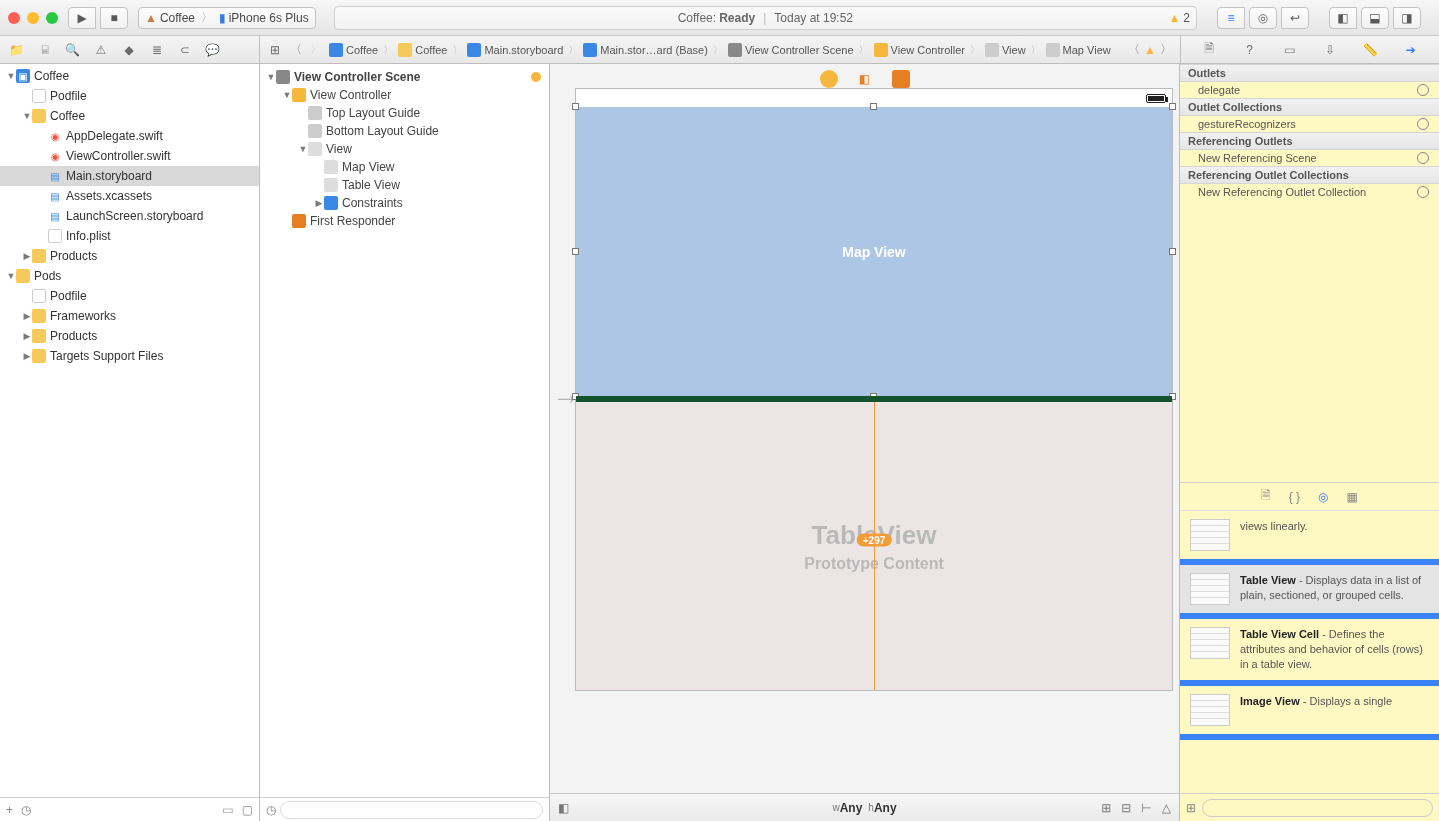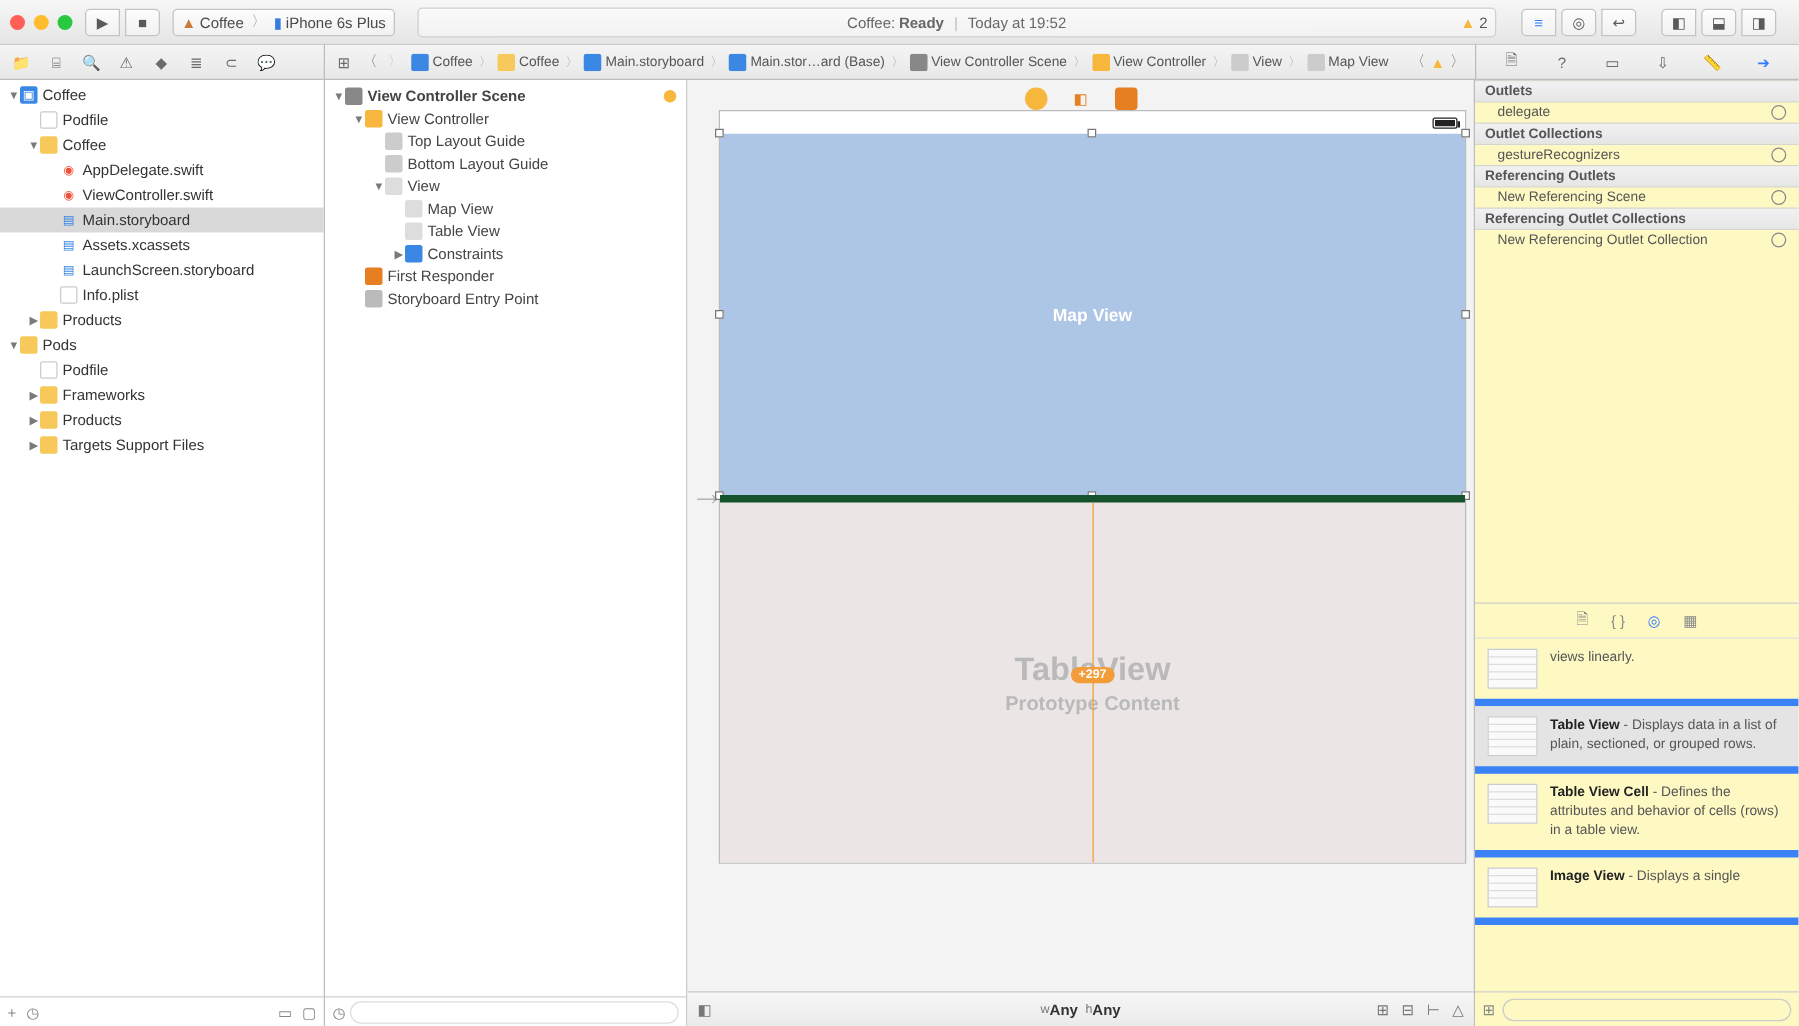--- a/index.html
+++ b/index.html
@@ -338,25 +338,20 @@
         <div class="ol-row" style="padding-left: 54px;">
           <span class="disclosure">▶</span>
           <span class="ol-ico" style="background: rgb(59, 136, 228);"></span>
           <span>Constraints</span>
         </div>
         <div class="ol-row" style="padding-left: 22px;">
           <span class="disclosure"></span>
           <span class="ol-ico" style="background: rgb(230, 126, 34);"></span>
           <span>First Responder</span>
         </div>
-        <div class="ol-row" style="padding-left: 22px;">
-          <span class="disclosure"></span>
-          <span class="ol-ico" style="background: rgb(187, 187, 187);"></span>
-          <span>Storyboard Entry Point</span>
-        </div>
       </div>
     <div class="outline-bottom">
       <span style="color:#888;margin-right:4px;">◷</span>
       <div class="filter-input"></div>
     </div>
   </div>
 
   <div class="canvas">
     <div class="canvas-top-icons">
       <span class="canvas-ico" style="background:#f6b73c;border-radius:50%;"></span>
@@ -443,21 +438,21 @@
           </div>
           <div class="lib-text"><span>views linearly.</span></div>
         </div>
         <div class="lib-item sel">
           <div class="lib-thumb">
             <div class="line"></div>
             <div class="line"></div>
             <div class="line"></div>
             <div class="line"></div>
           </div>
-          <div class="lib-text"><b>Table View</b><span> - Displays data in a list of plain, sectioned, or grouped rows.</span></div>
+          <div class="lib-text"><b>Table View</b><span> - Displays data in a list of plain, sectioned, or grouped cells.</span></div>
         </div>
         <div class="lib-item">
           <div class="lib-thumb">
             <div class="line"></div>
             <div class="line"></div>
             <div class="line"></div>
             <div class="line"></div>
           </div>
           <div class="lib-text"><b>Table View Cell</b><span> - Defines the attributes and behavior of cells (rows) in a table view.</span></div>
         </div>

